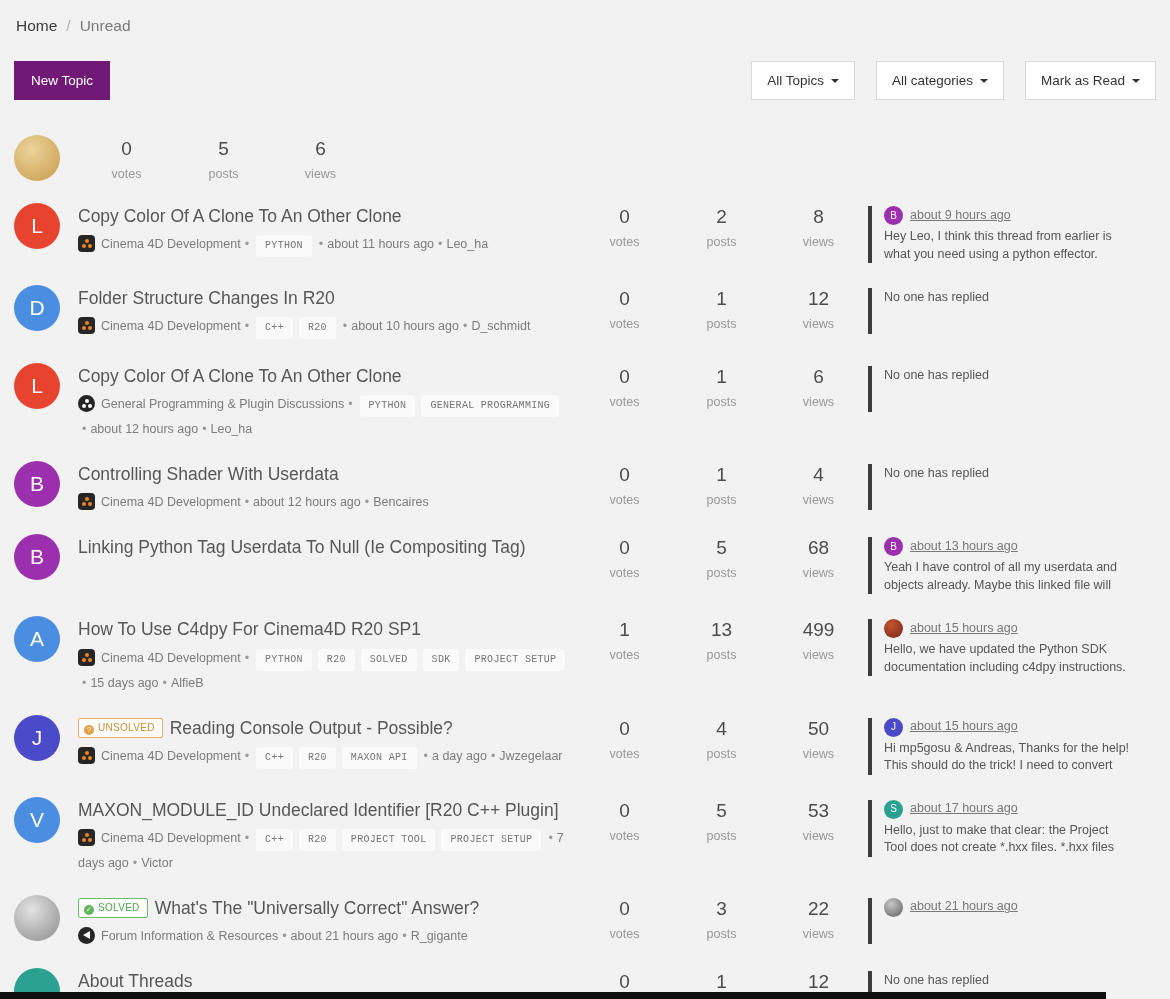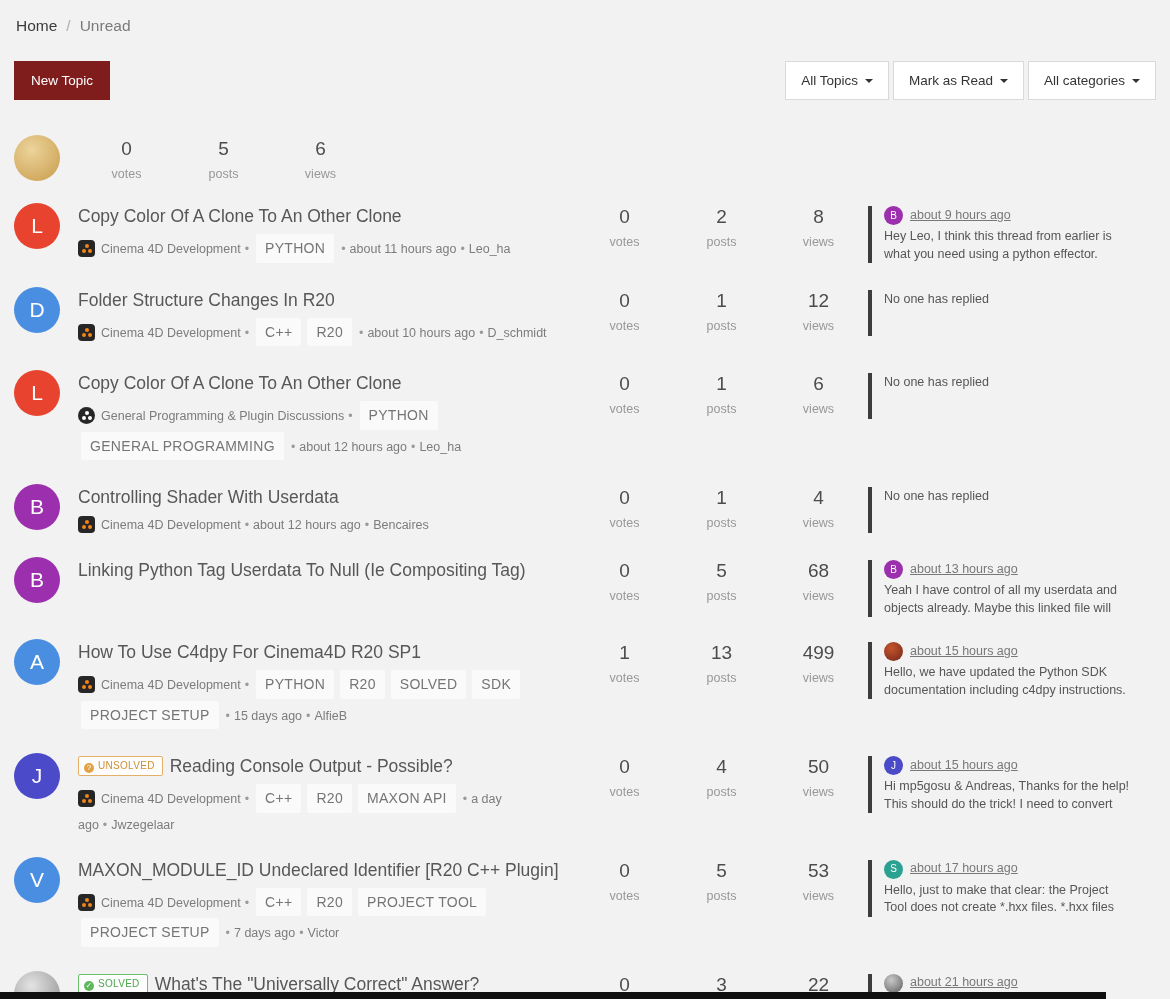--- a/index.html
+++ b/index.html
@@ -8,22 +8,22 @@
     background:#f2f2f2;color:#555;
     font-family:"Liberation Sans","DejaVu Sans",sans-serif;
   }
   
   .breadcrumb{padding:17px 16px 8px 16px;font-size:15.5px;}
   .breadcrumb .home{color:#3b3b3b;cursor:pointer;margin-top:36px;}
   .breadcrumb .sep{color:#b0b0b0;margin:0 9px;}
   .breadcrumb .current{color:#7a7a7a;}
   
   .toolbar{display:flex;justify-content:space-between;align-items:flex-start;padding:18px 14px 0 14px;}
-  .btn-new{background:#7f1d1d;color:#fff;border:none;font-size:13.5px;padding:12px 17px;cursor:pointer;font-family:inherit;}
-  .toolbar-right{display:flex;gap:4px;}
+  .btn-new{background:#701a75;color:#fff;border:none;font-size:13.5px;padding:12px 17px;cursor:pointer;font-family:inherit;}
+  .toolbar-right{display:flex;gap:21px;}
   .btn-dd{background:#fff;border:1px solid #d9d9d9;color:#333;font-size:13.5px;padding:11px 15px;cursor:pointer;font-family:inherit;}
   .caret{display:inline-block;margin-left:7px;vertical-align:2px;border-left:4px solid transparent;border-right:4px solid transparent;border-top:4px solid #333;}
   
   .topic-list{margin-top:24px;padding-left:14px;}
   .row{display:flex;align-items:flex-start;padding:11px 0;}
   .avatar{width:46px;height:46px;border-radius:50%;flex:none;margin-right:18px;
     display:flex;align-items:center;justify-content:center;color:#fff;font-size:21px;}
   .main{width:498px;flex:none;padding-top:1px;}
   .title{font-size:17.5px;color:#575757;line-height:1.38;margin-bottom:6px;cursor:pointer;}
   .title-text{cursor:pointer;}
@@ -35,21 +35,21 @@
   .badge-ico.solved{background:#5db85d;}
   .meta{font-size:12.5px;color:#7c7c7c;line-height:1.6;}
   .cat-ico{display:inline-block;width:17px;height:17px;background:#262626;vertical-align:-4px;margin-right:6px;position:relative;}
   .cat-ico.c4d{border-radius:4px;}
   .cat-ico.programming,.cat-ico.megaphone{border-radius:50%;}
   .glyph-dots{position:absolute;width:4px;height:4px;border-radius:50%;left:4px;top:9px;}
   .c4d .glyph-dots{background:#f08519;box-shadow:6px 0 0 #f08519,3px -5px 0 #f08519;}
   .programming .glyph-dots{background:#fff;box-shadow:6px 0 0 #fff,3px -5px 0 #fff;}
   .glyph-tri{position:absolute;left:5px;top:4.5px;width:0;height:0;border-top:4px solid transparent;border-bottom:4px solid transparent;border-right:7px solid #fff;}
   .cat-name{cursor:pointer;}
-  .tag{display:inline-block;background:#fafafa;color:#757575;font-size:14px;letter-spacing:.3px;padding:3px 9px;margin:0 3px 2px 3px;border-radius:2px;cursor:pointer;white-space:nowrap;}
+  .tag{display:inline-block;background:#fafafa;color:#757575;font-size:10px;letter-spacing:.3px;padding:3px 9px;margin:0 3px 2px 3px;border-radius:2px;cursor:pointer;white-space:nowrap;font-family:Liberation Mono, monospace;}
   .dotsep{color:#9a9a9a;margin:0 4px;}
   .meta-user{cursor:pointer;}
   
   .stats{display:flex;flex:none;width:292px;padding-top:3px;}
   .stat{width:97px;text-align:center;}
   .stat .num{font-size:19px;color:#4c4c4c;}
   .stat .lbl{font-size:12.5px;color:#989898;margin-top:7px;}
   
   .teaser{flex:none;width:272px;display:flex;padding-top:3px;}
   .ubar{width:4px;background:#3d3d3d;margin-right:12px;flex:none;min-height:46px;align-self:stretch;}
@@ -66,22 +66,22 @@
 <body>
 
 <div class="breadcrumb">
   <span class="home">Home</span><span class="sep">/</span><span class="current">Unread</span>
 </div>
 
 <div class="toolbar">
   <button class="btn-new">New Topic</button>
   <div class="toolbar-right">
     <button class="btn-dd"><span>All Topics</span><span class="caret"></span></button>
+    <button class="btn-dd"><span>All categories</span><span class="caret"></span></button>
     <button class="btn-dd"><span>Mark as Read</span><span class="caret"></span></button>
-    <button class="btn-dd"><span>All categories</span><span class="caret"></span></button>
   </div>
 </div>
 
 <div class="topic-list" id="topic-list">
     <div class="row">
       <div class="avatar" style="background: radial-gradient(circle at 38% 32%, rgb(236, 212, 154), rgb(200, 155, 75));"></div>
       <div class="stats">
         <div class="stat">
           <div class="num">0</div>
           <div class="lbl">votes</div>

